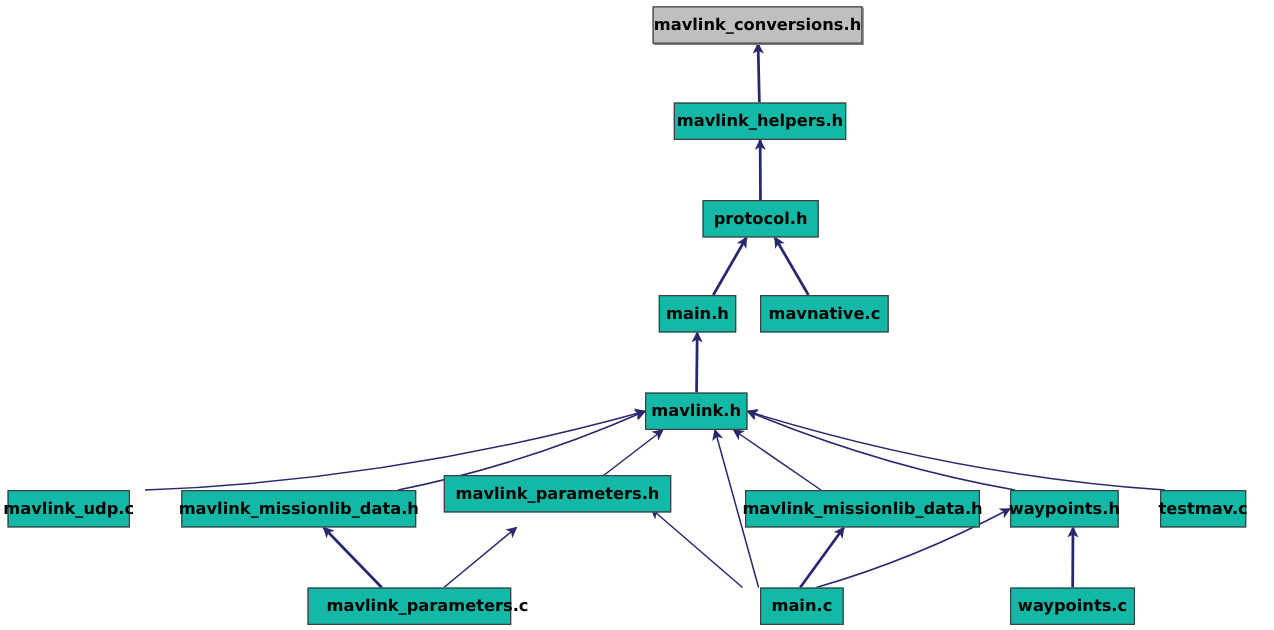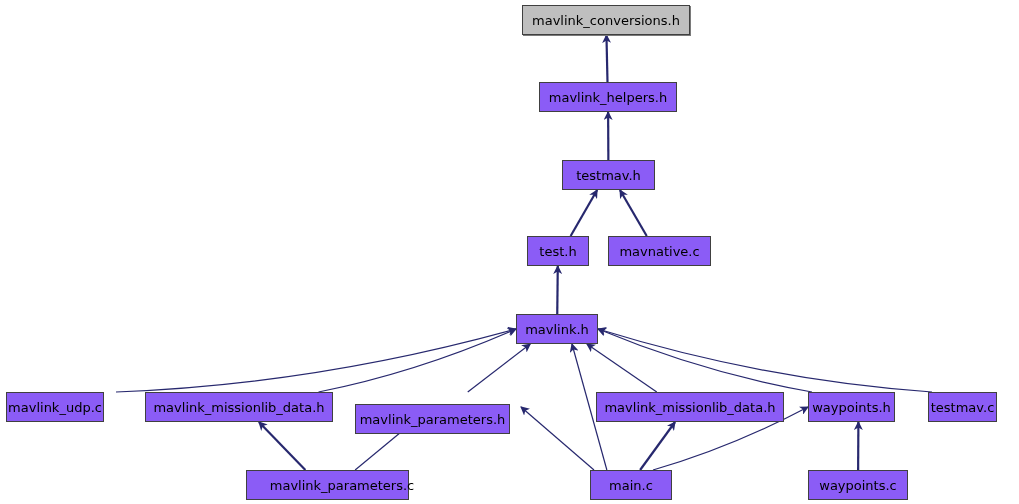--- a/index.html
+++ b/index.html
@@ -1,22 +1,22 @@
 <!DOCTYPE html>
 <html><head>
 <meta charset="utf-8">
 <style>
   html,body{margin:0;padding:0;background:#ffffff;}
   body{width:1019px;height:504px;overflow:hidden;
        font-family:"DejaVu Sans","Liberation Sans",sans-serif;}
-  #graph{position:relative;width:1019px;height:504px;}
+  #graph{position:relative;width:1019px;height:504px;font-weight:bold;}
   #edges{position:absolute;left:0;top:0;width:1019px;height:504px;}
   .node{position:absolute;box-sizing:border-box;
         display:flex;align-items:center;justify-content:center;
-        height:30px;background:#8b5cf6;border:1px solid #404040;
+        height:30px;background:#14b8a6;border:1px solid #404040;
         font-size:13px;line-height:1;color:#000000;white-space:nowrap;}
   .node.highlight{background:#bfbfbf;}
 </style>
 </head>
 <body>
 
 <div id="graph">
   <svg id="edges" viewBox="0 0 1019 504" xmlns="http://www.w3.org/2000/svg">
       <defs>
         <marker id="ah" markerWidth="9" markerHeight="9" refX="8" refY="4.5" orient="auto" markerUnits="userSpaceOnUse">
@@ -38,27 +38,27 @@
       <path d="M305.375,470 L258.9125,422" fill="none" stroke="#27286e" stroke-width="2.2" marker-end="url(#ah)"></path>
       <path d="M355.125,470 L413.1375,422" fill="none" stroke="#27286e" stroke-width="1.2" marker-end="url(#ah)"></path>
       <path d="M594,470 L521,407" fill="none" stroke="#27286e" stroke-width="1.2" marker-end="url(#ah)"></path>
       <path d="M640.125,470 L675.0375,422" fill="none" stroke="#27286e" stroke-width="2.2" marker-end="url(#ah)"></path>
       <path d="M653,470 Q730.5,447.8 808,407" fill="none" stroke="#27286e" stroke-width="1.2" marker-end="url(#ah)"></path>
       <path d="M858.125,470 L858.3875,422" fill="none" stroke="#27286e" stroke-width="2.2" marker-end="url(#ah)"></path>
     </svg>
   <div id="nodes">
       <div class="node highlight" style="left: 522px; top: 5px; width: 168px; background: rgb(191, 191, 191); box-shadow: rgb(122, 122, 122) 1px 1px 0px;">mavlink_conversions.h</div>
       <div class="node" style="left: 539px; top: 82px; width: 138px;">mavlink_helpers.h</div>
-      <div class="node" style="left: 562px; top: 160px; width: 93px;">testmav.h</div>
-      <div class="node" style="left: 527px; top: 236px; width: 62px;">test.h</div>
+      <div class="node" style="left: 562px; top: 160px; width: 93px;">protocol.h</div>
+      <div class="node" style="left: 527px; top: 236px; width: 62px;">main.h</div>
       <div class="node" style="left: 608px; top: 236px; width: 103px;">mavnative.c</div>
       <div class="node" style="left: 516px; top: 314px; width: 82px;">mavlink.h</div>
       <div class="node" style="left: 6px; top: 392px; width: 98px;">mavlink_udp.c</div>
       <div class="node" style="left: 145px; top: 392px; width: 188px;">mavlink_missionlib_data.h</div>
-      <div class="node" style="left: 355px; top: 404px; width: 155px;">mavlink_parameters.h</div>
+      <div class="node" style="left: 355px; top: 380px; width: 182px;">mavlink_parameters.h</div>
       <div class="node" style="left: 596px; top: 392px; width: 188px;">mavlink_missionlib_data.h</div>
       <div class="node" style="left: 808px; top: 392px; width: 87px;">waypoints.h</div>
       <div class="node" style="left: 928px; top: 392px; width: 69px;">testmav.c</div>
       <div class="node" style="left: 246px; top: 470px; width: 163px; padding-left: 29px;">mavlink_parameters.c</div>
-      <div class="node" style="left: 590px; top: 470px; width: 82px;">main.c</div>
+      <div class="node" style="left: 608px; top: 470px; width: 67px;">main.c</div>
       <div class="node" style="left: 808px; top: 470px; width: 100px;">waypoints.c</div>
     </div>
 </div>
 
 </body></html>

